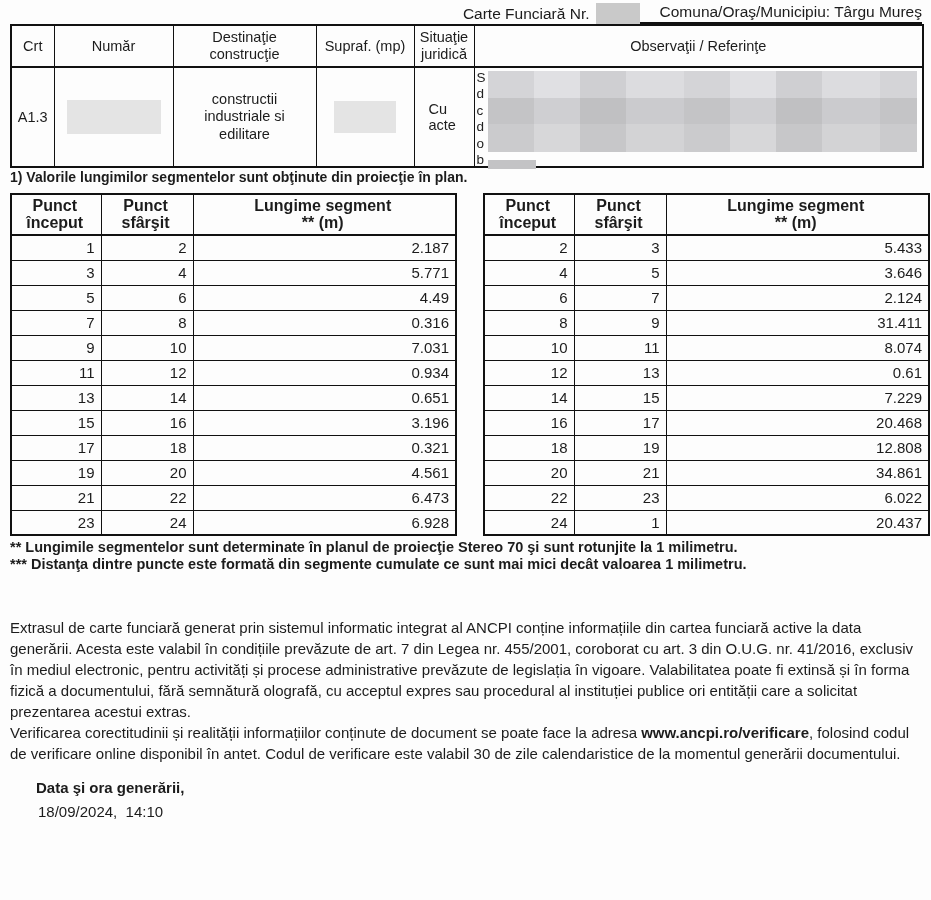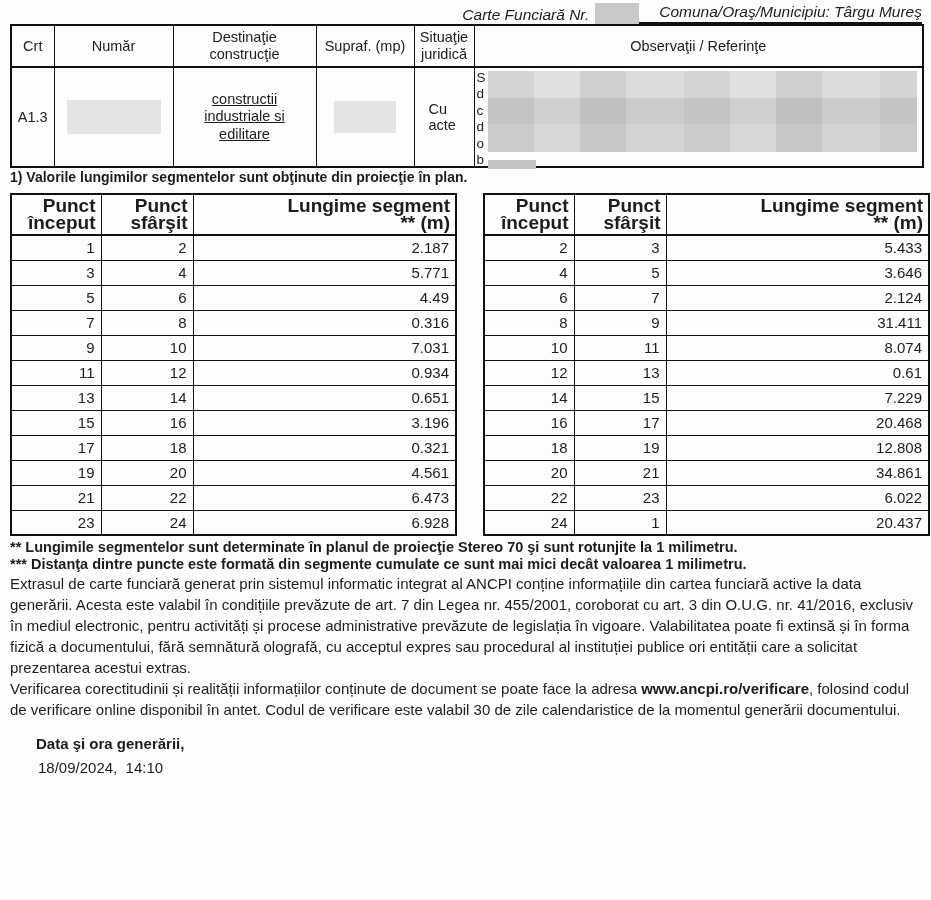--- a/index.html
+++ b/index.html
@@ -1,67 +1,67 @@
 <!DOCTYPE html>
 <html><head>
 <meta charset="utf-8">
 <style>
   * { box-sizing: border-box; margin: 0; padding: 0; }
   html,body { width: 931px; height: 900px; background:#fdfdfd; overflow:hidden; }
   body { font-family: "Liberation Sans", "DejaVu Sans", sans-serif; color:#1c1c1c; }
   .page { width:931px; height:900px; padding:3px 9px 0 10px; }
 
   
-  .top-header { display:flex; justify-content:flex-end; align-items:flex-end; height:21px; font-style:italic; font-size:15.5px; }
+  .top-header { display:flex; justify-content:flex-end; align-items:center; height:21px; font-size:15.5px; }
   .carte-label { white-space:nowrap; padding-right:6px; }
   .redact-box-sm { width:44px; height:21px; background:#c9c9c9; flex:0 0 auto; }
   .comuna-label { white-space:nowrap; padding-left:20px; border-bottom:2px solid #111; padding-bottom:1px; }
 
   
   table { border-collapse:collapse; }
   .main-table { width:912px; border:2px solid #111; table-layout:fixed; }
   .main-table th, .main-table td { border:1px solid #111; font-size:14.5px; }
   .main-table th { font-weight:normal; text-align:center; height:42px; line-height:17px; border-bottom:2px solid #111; }
   .main-table td { height:100px; vertical-align:middle; }
   .c-crt   { width:43px; }
   .c-numar { width:119px; }
   .c-dest  { width:143px; }
   .c-supr  { width:98px; }
   .c-situ  { width:60px; }
   .c-obs   { width:449px; }
   .cell-crt { text-align:center; font-size:15px; }
-  .cell-dest { text-align:center; line-height:17.5px; padding:0 10px;text-decoration:underline; }
+  .cell-dest { text-align:center; line-height:17.5px; padding:0 10px; }
   .cell-situ { padding-left:14px; font-size:14.5px; }
   .redact-block { background:#e4e4e4; margin:0 auto; }
   .rb-numar { width:94px; height:34px; }
   .rb-supr  { width:62px; height:32px; }
   .obs-cell { position:relative; padding:0; }
   .obs-letters { position:absolute; left:2px; top:2px; font-size:13.5px; line-height:16.4px; color:#222; }
   .obs-letters div { height:16.4px; }
   .obs-mosaic { position:absolute; left:13px; top:3px; right:5px; height:81px;
     background-image:
       repeating-linear-gradient(90deg, rgba(0,0,0,0.055) 0 46px, rgba(0,0,0,0.0) 46px 92px, rgba(0,0,0,0.075) 92px 138px, rgba(0,0,0,0.02) 138px 196px),
       repeating-linear-gradient(0deg, #d7d7d9 0 28px, #cfcfd2 28px 54px, #e0e0e3 54px 81px);
   }
   .obs-chip { position:absolute; left:13px; top:92px; width:48px; height:9px; background:#c3c3c5; }
 
   
   .seg-title { margin-top:12px; font-weight:bold; font-size:15px; }
   .seg-note  { font-weight:bold; font-size:14px; margin-top:1px; }
   .seg-wrap { display:flex; gap:26px; margin-top:8px; }
   .seg-table { border:2px solid #111; table-layout:fixed; }
-  .seg-table th { font-size:19px; font-weight:bold; text-align:right; padding:2px 5px 3px 2px; line-height:17px; border:1px solid #111; border-bottom:2px solid #111; vertical-align:top; }
+  .seg-table th { font-size:16px; font-weight:bold; padding:2px 5px 3px 2px; line-height:17px; border:1px solid #111; border-bottom:2px solid #111; vertical-align:top; }
   .seg-table td { font-size:15px; text-align:right; padding:2px 6px 2px 2px; height:25px; border:1px solid #111; }
   .seg-left  { width:445px; }
   .seg-right { width:442px; }
   .sc1 { width:90px; } .sc2 { width:92px; } .sc3 { width:263px; }
   .footnotes { margin-top:3px; font-weight:bold; font-size:14.5px; line-height:17px; }
 
   
-  .legal { font-size:15px; line-height:21px; width:912px; }
+  .legal { margin-top:44px; font-size:15px; line-height:21px; width:912px; }
   .legal .bold-url { font-weight:bold; }
 
   .gen-label { margin-top:15px; margin-left:26px; font-weight:bold; font-size:15px; }
   .gen-value { margin-top:7px; margin-left:28px; font-size:15px; white-space:pre; }
 </style>
 </head>
 <body>
 
 <div class="page">
 

